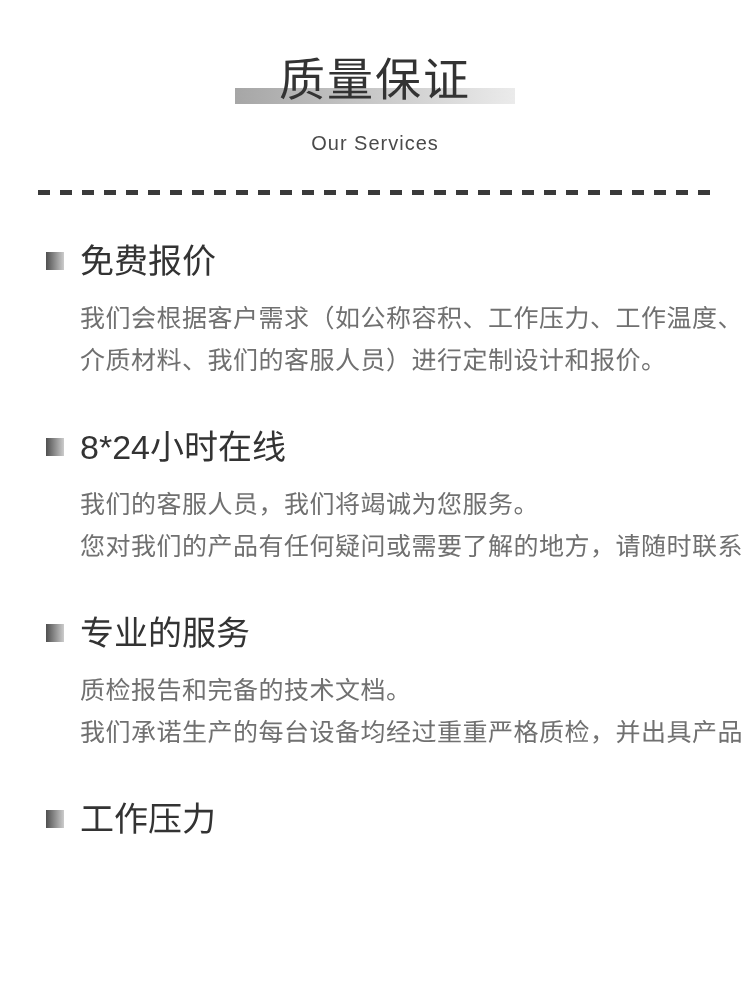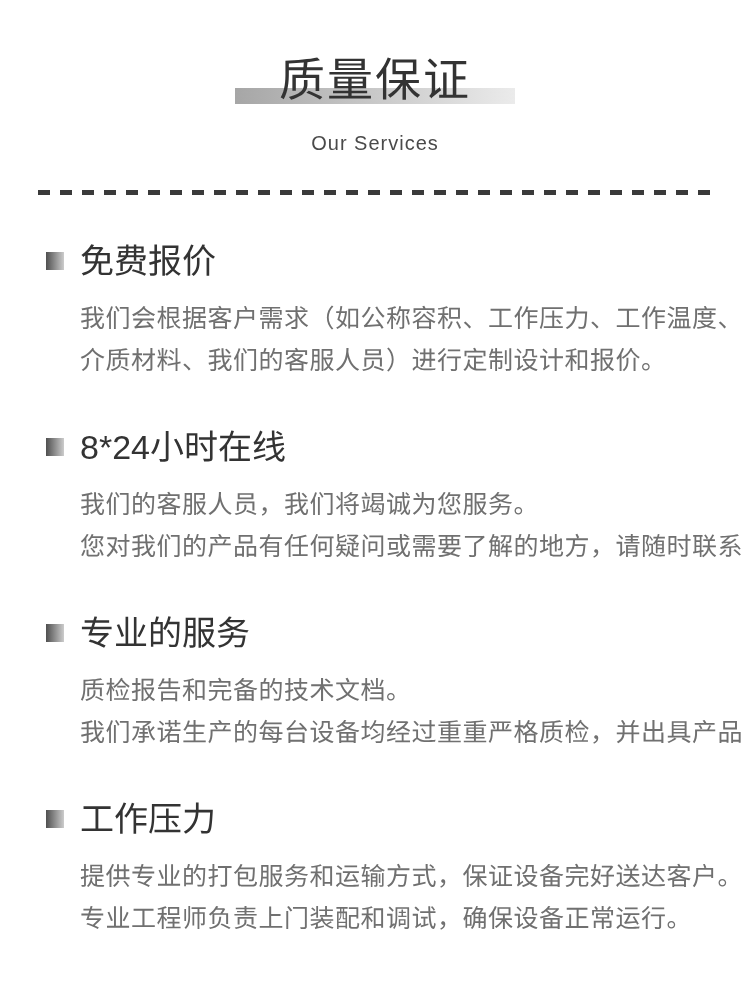--- a/index.html
+++ b/index.html
@@ -136,19 +136,15 @@
       <div class="service-line">质检报告和完备的技术文档。</div>
       <div class="service-line">我们承诺生产的每台设备均经过重重严格质检，并出具产品</div>
     </div>
   </div>
 
   <div class="service">
     <div class="service-head">
       <span class="bullet"></span>
       <span class="service-title">工作压力</span>
     </div>
-    <div class="service-body">
-      <div class="service-line">提供专业的打包服务和运输方式，保证设备完好送达客户。</div>
-      <div class="service-line">专业工程师负责上门装配和调试，确保设备正常运行。</div>
-    </div>
   </div>
 
 </div>
 
 </body></html>

